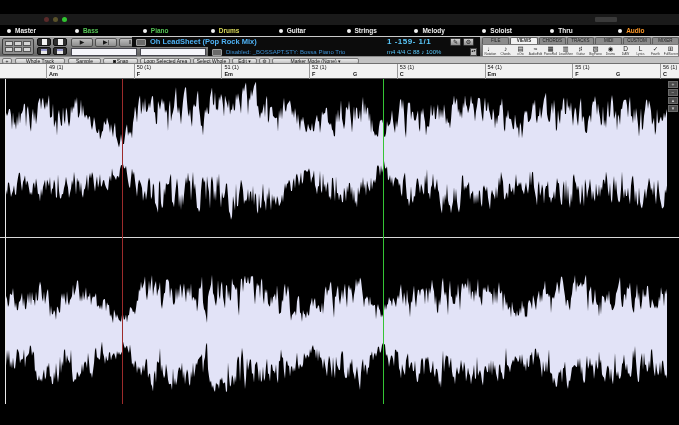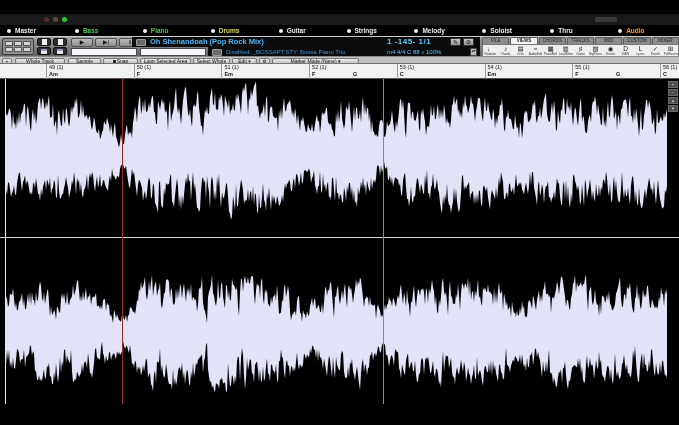--- a/index.html
+++ b/index.html
@@ -166,25 +166,25 @@
         <div class="tbtn" style="color: rgb(22, 22, 22);">■</div>
         <div class="tbtn" style="color: rgb(22, 22, 22);">↻</div>
         <div class="tbtn" style="color: rgb(194, 34, 34);">●</div>
       </div>
     <div class="tfield" style="left:71px;"></div>
     <div class="tfield" style="left:140px;"></div>
 
     <div class="darkpanel" style="left:132px;top:0;width:348px;height:10px;"></div>
     <div class="darkpanel" style="left:208px;top:10px;width:272px;height:10px;"></div>
     <div class="mini-ic" style="left:136px;top:1.5px;"></div>
-    <div class="song-title">Oh Shenandoah (Pop Rock Mix)</div>
+    <div class="song-title">Oh LeadSheet (Pop Rock Mix)</div>
     <div class="mini-ic" style="left:212px;top:11.5px;"></div>
     <div class="style-line">Disabled: _BOSSAPT.STY: Bossa Piano Trio</div>
 
-    <div class="counter-main">1  -145-  1/1</div>
+    <div class="counter-main">1  -159-  1/1</div>
     <div class="cbtn" style="left:450px;"><span>✎</span></div>
     <div class="cbtn" style="left:463px;"><span>⚙</span></div>
     <div class="counter-sub">m4  4/4  C    88  ♪ 100%</div>
     <div class="stepper">▴▾</div>
 
     <div class="ribbon">
       <div class="ribbon-tabs">
           <div class="rtab">FILE</div>
           <div class="rtab active">VIEWS</div>
           <div class="rtab">CHORDS</div>

